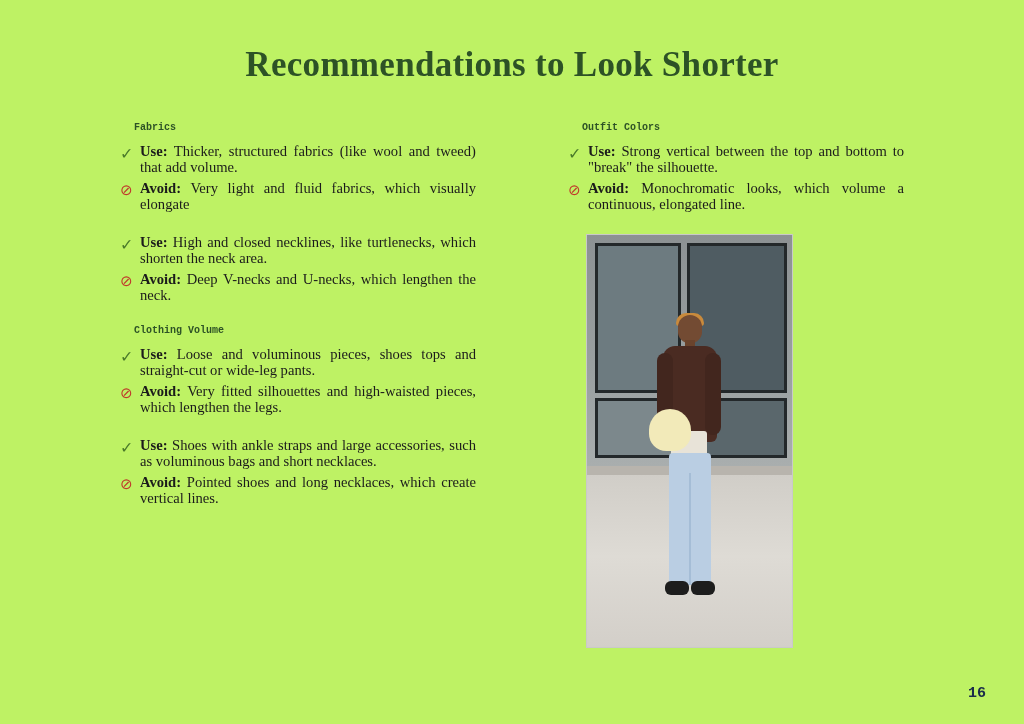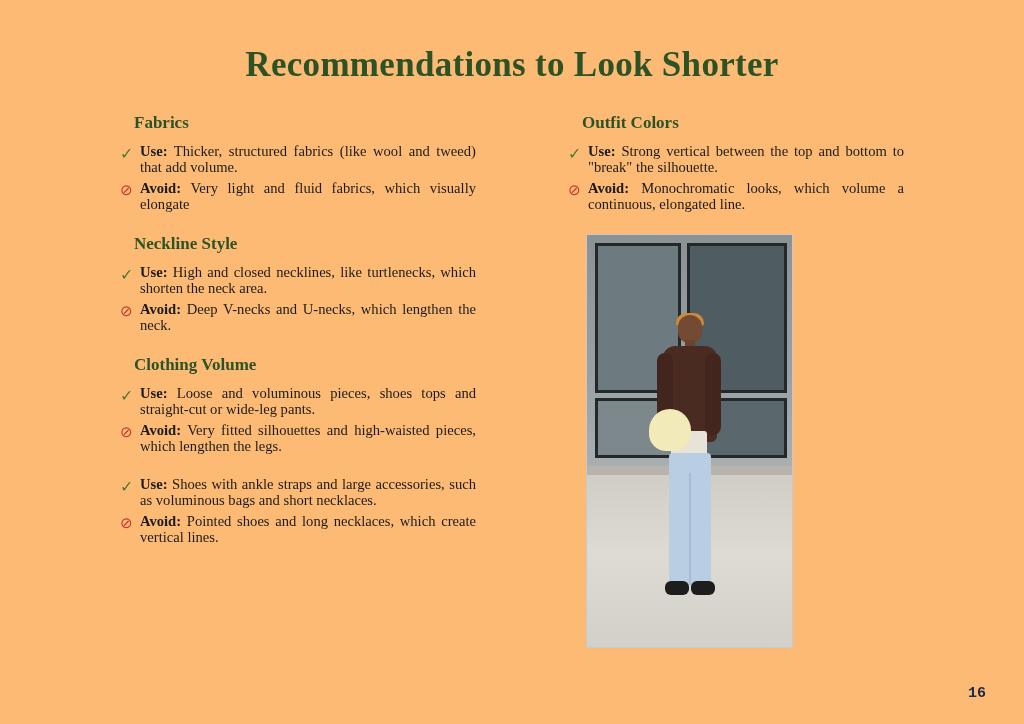--- a/index.html
+++ b/index.html
@@ -4,21 +4,21 @@
 <style>
   html, body {
     margin: 0;
     padding: 0;
     background: #d8d8d8;
   }
   .slide {
     position: relative;
     width: 1024px;
     height: 724px;
-    background: #fdba74;
+    background: #bef264;
     box-sizing: border-box;
     font-family: "Liberation Serif", serif;
     overflow: hidden;
   }
   .slide-title {
     text-align: center;
     font-family: "Liberation Serif", serif;
     font-weight: bold;
     font-size: 35px;
     color: #2d5226;
@@ -36,25 +36,25 @@
     width: 50%;
     box-sizing: border-box;
   }
   .col-right {
     padding-left: 22px;
   }
   .section {
     margin-bottom: 22px;
   }
   .section-heading {
-    font-family: Liberation Serif, serif;
-    font-weight: bold;
-    font-size: 17px;
+    font-family: Liberation Mono, monospace;
+    font-weight: bold;
+    font-size: 10px;
     color: #2d5226;
-    margin: 0 0 10px 14px;
+    margin: 9px 0 10px 14px;
   }
   .bullet {
     display: flex;
     align-items: flex-start;
     margin-bottom: 5px;
   }
   .bullet .mark {
     width: 20px;
     flex: 0 0 20px;
     font-size: 15px;
@@ -164,21 +164,20 @@
           <span class="mark check">✓</span>
           <span class="txt"><b>Use:</b><span> Thicker, structured fabrics (like wool and tweed) that add volume.</span></span>
         </div>
         <div class="bullet">
           <span class="mark ban">⊘</span>
           <span class="txt"><b>Avoid:</b><span> Very light and fluid fabrics, which visually elongate</span></span>
         </div>
       </div>
 
       <div class="section">
-        <div class="section-heading">Neckline Style</div>
         <div class="bullet">
           <span class="mark check">✓</span>
           <span class="txt"><b>Use:</b><span> High and closed necklines, like turtlenecks, which shorten the neck area.</span></span>
         </div>
         <div class="bullet">
           <span class="mark ban">⊘</span>
           <span class="txt"><b>Avoid:</b><span> Deep V-necks and U-necks, which lengthen the neck.</span></span>
         </div>
       </div>
 

